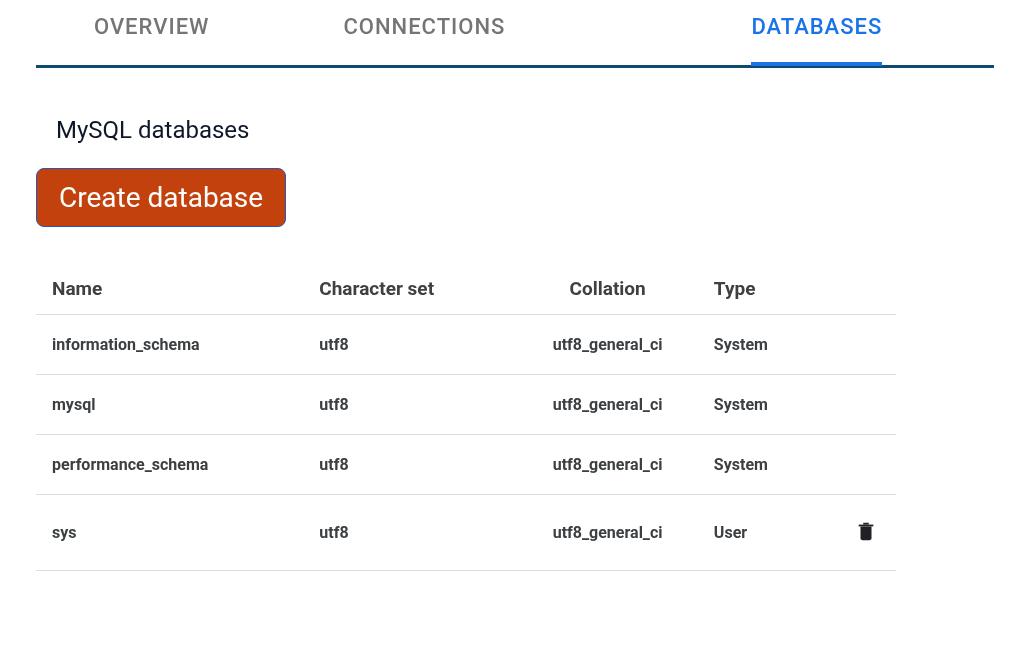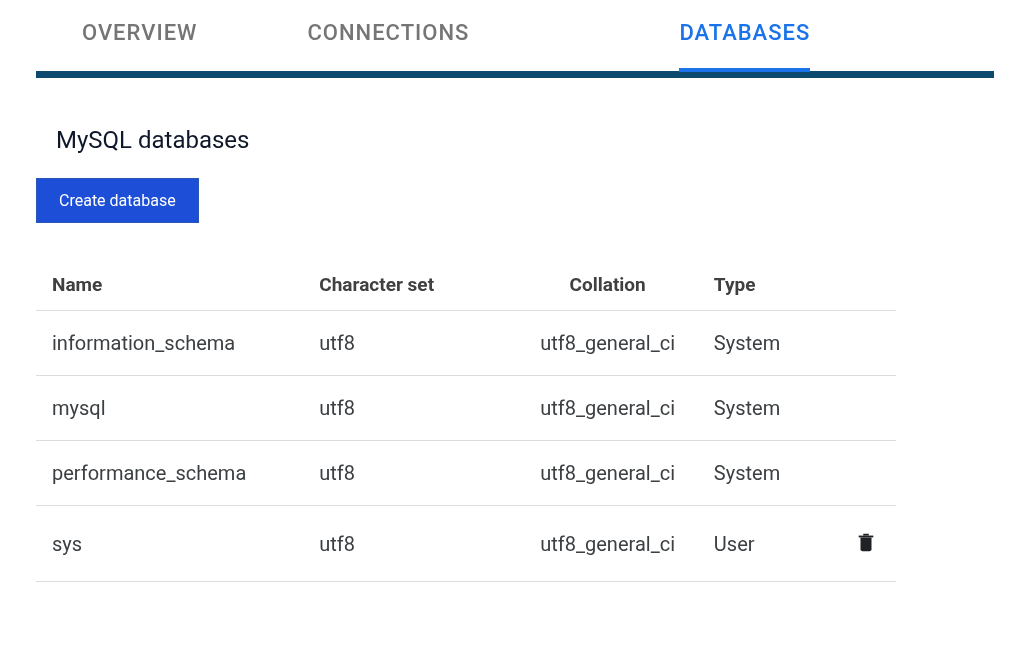--- a/index.html
+++ b/index.html
@@ -11,25 +11,25 @@
       font-family: Roboto, "Helvetica Neue", Arial, sans-serif;
       background: #fff;
       color: #202124;
       width: 1014px;
       height: 672px;
       padding: 0;
     }
     .tabs {
       display: flex;
       align-items: center;
-      border-bottom: 7px solid #0c4a6e;
+      border-bottom: 3px solid #0c4a6e;
       margin-left: 36px;
       margin-right: 20px;
-      padding-top: 10px;
-      gap: 0;
+      padding-top: 4px;
+      gap: 12px;
     }
     .tab {
       font-size: 22px;
       font-weight: 500;
       letter-spacing: 1px;
       color: #757575;
       padding: 10px 0 26px 0;
       cursor: pointer;
       position: relative;
       border: none;
@@ -53,26 +53,26 @@
     .tab-spacer-4 { width: 112px; }
 
     .section-heading {
       font-size: 24px;
       font-weight: 400;
       color: #0f172a;
       margin: 48px 0 0 56px;
     }
     .create-btn {
       margin: 24px 0 0 36px;
-      background: #1d4ed8;
+      background: #c2410c;
       color: #fff;
-      font-size: 16px;
+      font-size: 28px;
       font-weight: 400;
       border: 1px solid #2a56b5;
-      border-radius: 0;
+      border-radius: 8px;
       padding: 12px 22px;
       cursor: pointer;
       font-family: inherit;
     }
     .table-wrap {
       margin: 36px 0 0 36px;
       width: 860px;
     }
     table {
       width: 100%;
@@ -81,25 +81,25 @@
     }
     th {
       text-align: left;
       font-size: 19px;
       font-weight: 700;
       color: #404040;
       padding: 14px 0;
       border-bottom: 1px solid #dadce0;
     }
     td {
-      font-size: 20px;
+      font-size: 16px;
       color: #3c4043;
       padding: 20px 0;
       border-bottom: 1px solid #dadce0;
-      font-weight: 400;
+      font-weight: 700;
     }
     .col-name { width: 280px; padding-left: 16px; }
     .col-charset { width: 180px; }
     .col-coll { width: 210px; text-align: center; }
     .col-type { width: 120px; }
     .col-action { width: 60px; text-align: center; }
     .trash-btn {
       background: none;
       border: none;
       cursor: pointer;

